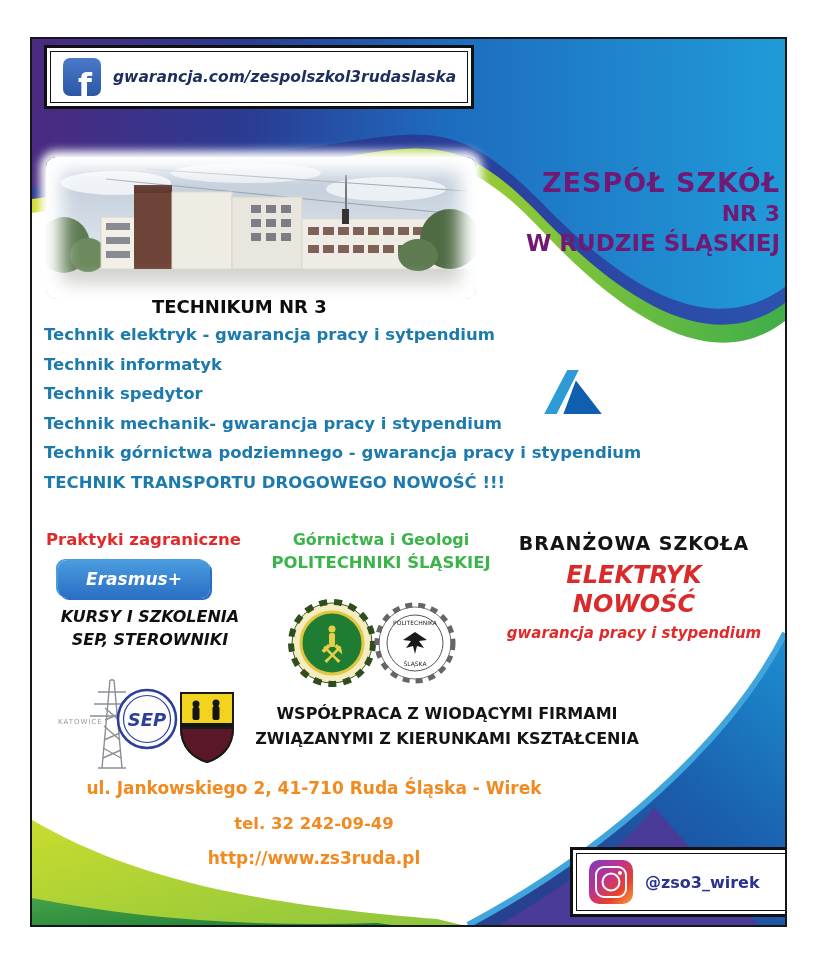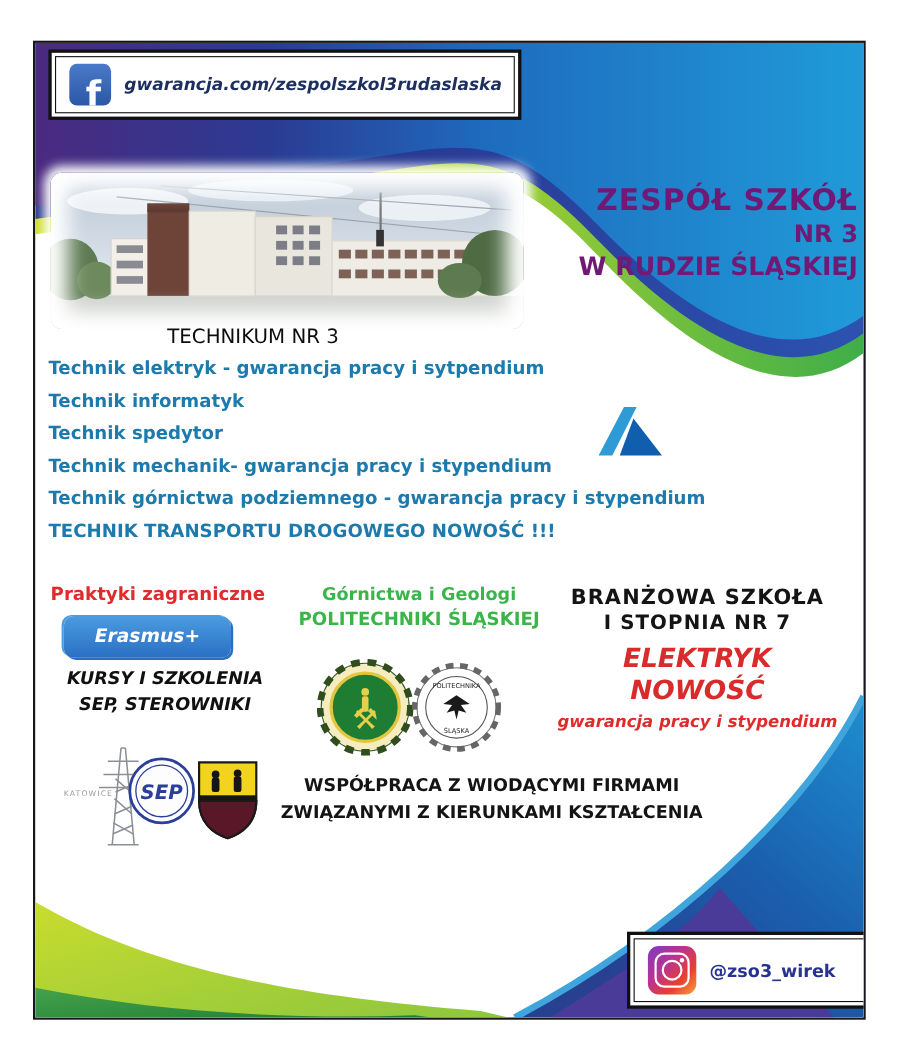--- a/index.html
+++ b/index.html
@@ -34,21 +34,21 @@
   .title .l1{font-size:27px;letter-spacing:1px;line-height:32px;}
   .title .l2{font-size:22px;line-height:30px;}
   .title .l3{font-size:23px;line-height:28px;}
 
   
   .photo{left:14px;top:118px;width:430px;height:142px;border-radius:10px;overflow:hidden;
          box-shadow:0 0 10px 6px #fff;}
   .photo-fade{position:absolute;inset:0;border-radius:10px;pointer-events:none;
               box-shadow:inset 0 0 18px 16px #fff;}
 
-  .tech-head{left:120px;top:257px;font-size:18px;font-weight:normal;color:#0d0d0d;}
+  .tech-head{left:120px;top:257px;font-size:18px;font-weight:bold;color:#0d0d0d;}
   .programs{left:12px;top:281px;width:630px;color:#1d7aad;font-weight:bold;font-size:16.5px;}
   .programs div{line-height:29.5px;white-space:nowrap;}
 
   .azure{left:512px;top:329px;display:flex;align-items:center;gap:9px;color:#2273b9;}
   .azure .t1{font-size:23px;font-weight:600;line-height:25px;}
   .azure .t2{font-size:23px;font-weight:500;line-height:25px;}
 
   .praktyki{left:14px;top:491px;font-size:16.5px;font-weight:bold;color:#e02b2b;}
   .erasmus{left:26px;top:521px;width:152px;height:38px;border-radius:9px;
            background:linear-gradient(180deg,#4b9ce0,#2a6fc4);
@@ -255,21 +255,20 @@
         <circle cx="41" cy="41" r="38" fill="none" stroke="#666" stroke-width="5" stroke-dasharray="7 6"></circle>
         <circle cx="41" cy="41" r="28" fill="none" stroke="#555" stroke-width="1"></circle>
         <text x="41" y="23" text-anchor="middle" font-size="6" fill="#222" font-family="DejaVu Sans">POLITECHNIKA</text>
         <path d="M41,30 l-12,8 8,1 -5,7 7,-2 2,8 2,-8 7,2 -5,-7 8,-1 z" fill="#1a1a1a"></path>
         <text x="41" y="64" text-anchor="middle" font-size="6" fill="#222" font-family="DejaVu Sans">ŚLĄSKA</text>
       </svg>
     </div>
 
     <div class="abs branz">
       <div class="b1">BRANŻOWA SZKOŁA</div>
-      <div class="b2">I STOPNIA NR 7</div>
       <div class="spec-wrap">
         <div class="spec">ELEKTRYK</div>
         <div class="spec">NOWOŚĆ</div>
       </div>
       <div class="note">gwarancja pracy i stypendium</div>
     </div>
 
     <div class="abs sep-group">
       <svg width="72" height="100" viewBox="0 0 72 100" style="position:absolute;left:18px;top:0">
         <g stroke="#8b9096" stroke-width="1.4" fill="none">
@@ -293,20 +292,25 @@
         <rect x="3" y="33" width="52" height="5" fill="#151515"></rect>
         <path d="M3,38 C3,58 16,68 29,72 C42,68 55,58 55,38 Z" fill="#5a1728" stroke="#1a1a1a" stroke-width="2"></path>
       </svg>
     </div>
 
     <div class="abs firmy">
       <div>WSPÓŁPRACA  Z WIODĄCYMI FIRMAMI</div>
       <div>ZWIĄZANYMI Z KIERUNKAMI KSZTAŁCENIA</div>
     </div>
 
+    <div class="abs contact">
+      <div class="c1">ul. Jankowskiego 2, 41-710 Ruda Śląska - Wirek</div>
+      <div class="c2">tel. 32 242-09-49</div>
+      <div class="c3">http://www.zs3ruda.pl</div>
+    </div>
 
     <div class="abs badge ig-badge">
       <div class="ig-icon">
         <div class="ig-cam">
             <div class="ig-dot"></div>
           </div>
         <div class="ig-lens"></div>
       </div>
       <div class="ig-text">@zso3_wirek</div>
     </div>

